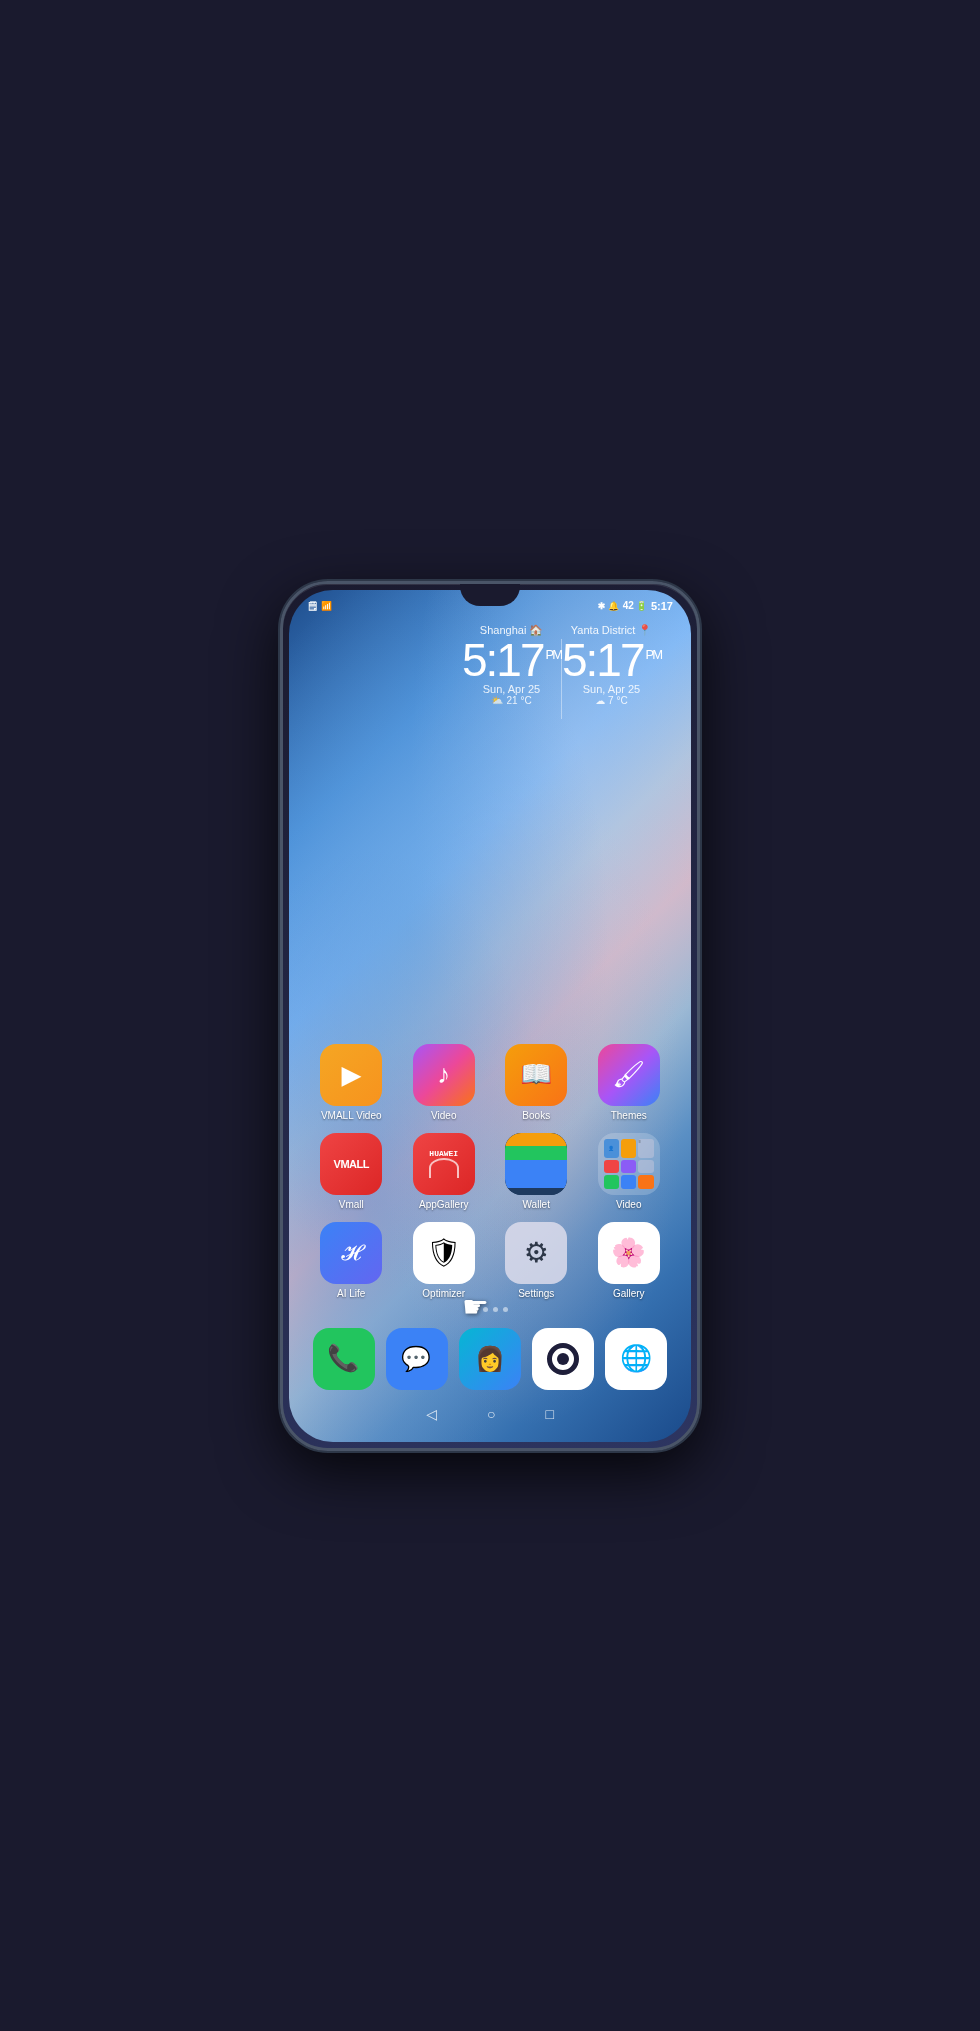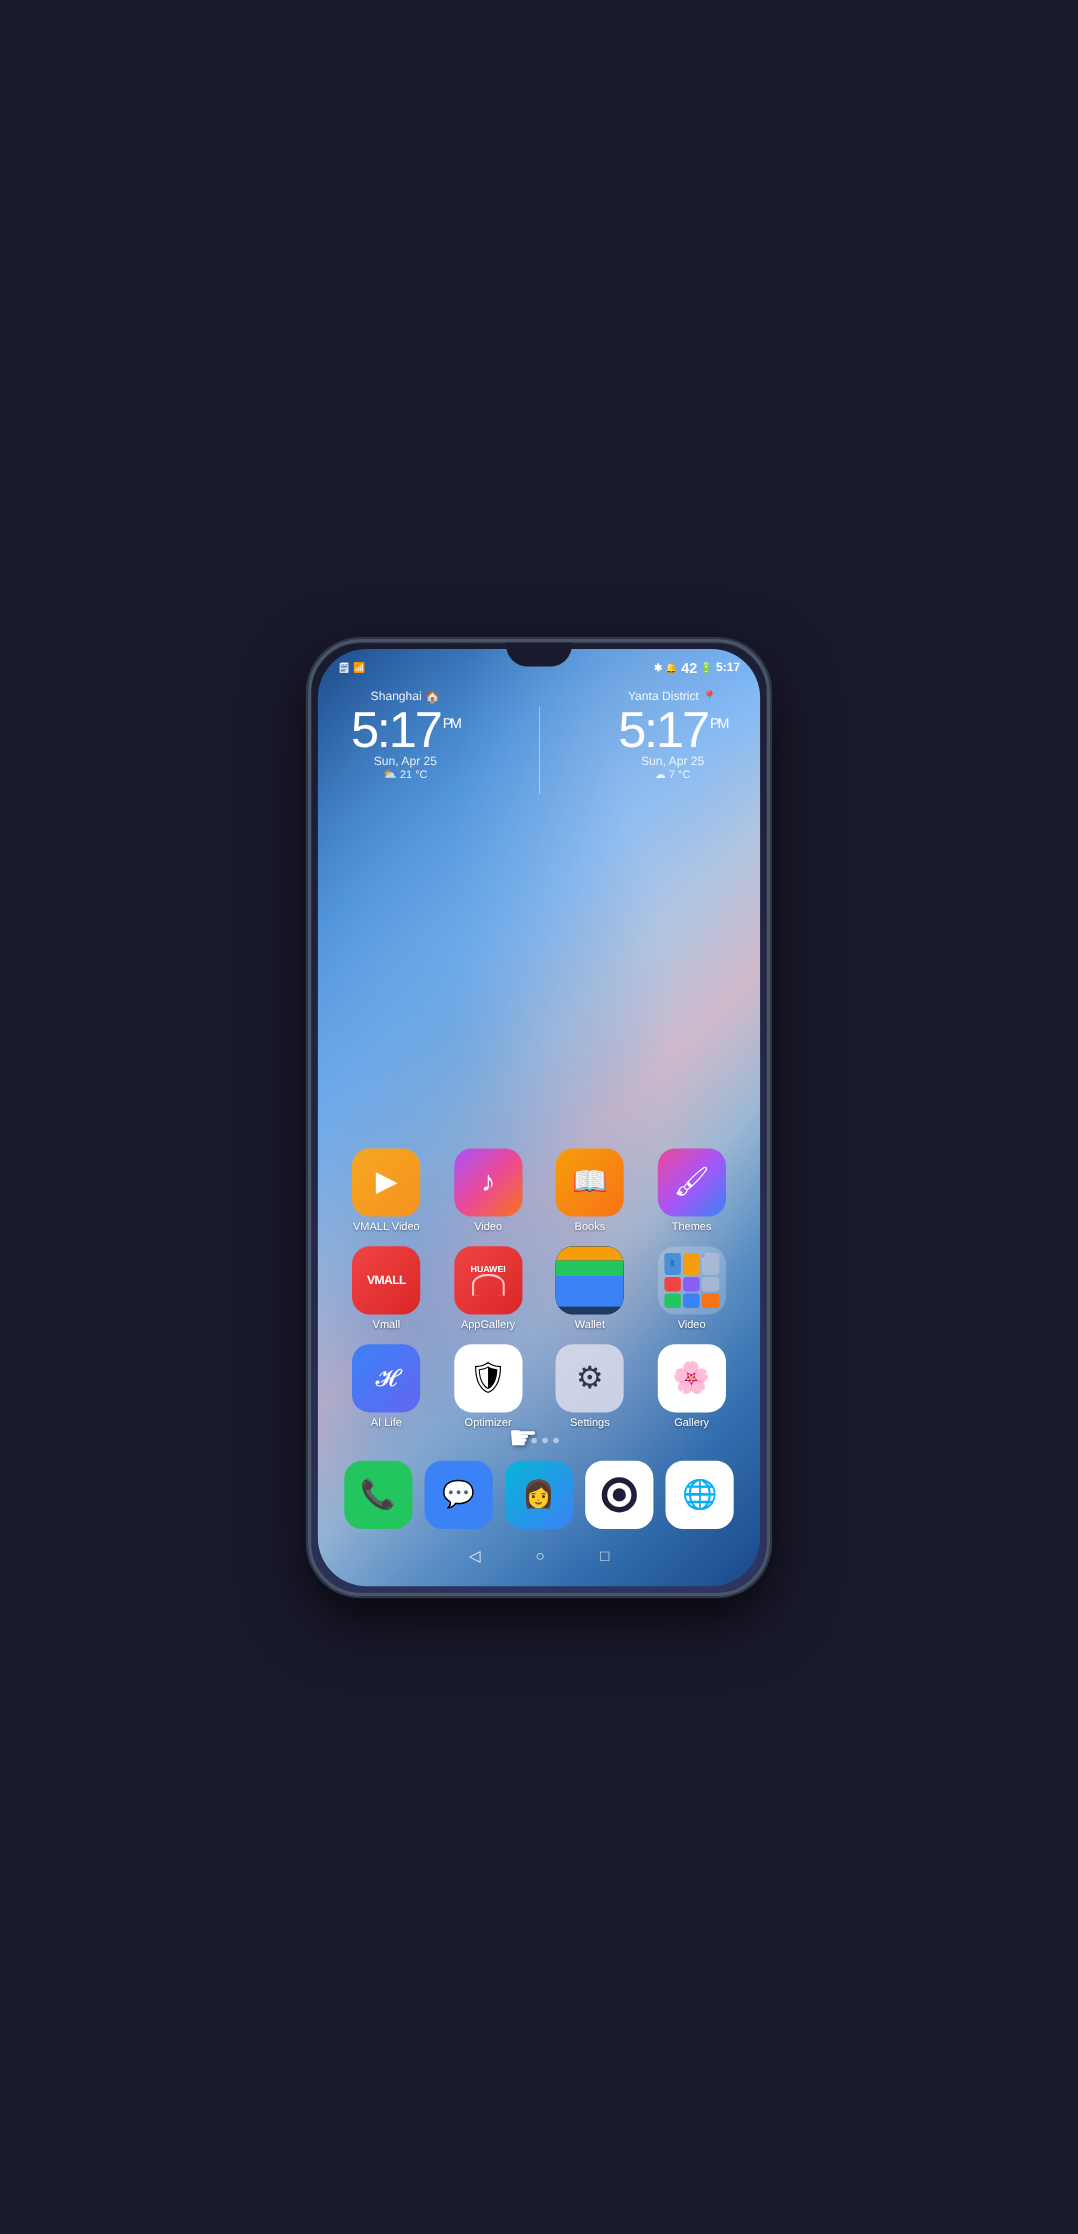--- a/index.html
+++ b/index.html
@@ -71,24 +71,25 @@
       font-size: 10px;
       font-weight: 600;
     }
     .status-left, .status-right {
       display: flex;
       align-items: center;
       gap: 3px;
     }
     .clock-section {
       display: flex;
-      justify-content: space-between;
+      justify-content: flex-end;
       padding: 12px 30px 0;
       position: relative;
       z-index: 5;
+      margin-left: 32px;
     }
     .clock-widget {
       text-align: center;
       color: white;
     }
     .clock-location {
       font-size: 11px;
       font-weight: 500;
       opacity: 0.9;
       display: flex;
@@ -269,21 +270,21 @@
     <div class="screen-content">
 
       <div class="status-bar">
         <div class="status-left">
           <span style="font-size:9px;">🗒</span>
           <span style="font-size:9px;">📶</span>
         </div>
         <div class="status-right">
           <span style="font-size:9px;">✱</span>
           <span style="font-size:9px;">🔔</span>
-          <span style="font-size:13px;">42</span>
+          <span style="font-size:10px;">42</span>
           <span style="font-size:9px;">🔋</span>
           <span style="font-size:11px;font-weight:bold;">5:17</span>
         </div>
       </div>
 
       <div class="clock-section">
         <div class="clock-widget">
           <div class="clock-location">
             <span>Shanghai</span>
             <span>🏠</span>
@@ -352,21 +353,21 @@
           <div class="app-item">
             <div class="app-icon icon-vmall">
               <span style="color:white;font-size:11px;font-weight:bold;letter-spacing:-0.5px;">VMALL</span>
             </div>
             <span class="app-label">Vmall</span>
           </div>
 
           <div class="app-item">
             <div class="app-icon icon-appgallery">
               <div style="text-align:center;">
-                <div style="color:white;font-size:8px;font-weight:bold;line-height:1.2;">HUAWEI</div>
+                <div style="color:white;font-size:8px;font-weight:bold;line-height:1.2;font-family:Liberation Mono, monospace;">HUAWEI</div>
                 <div style="width:30px;height:20px;border:2px solid rgba(255,255,255,0.7);border-radius:50% 50% 0 0;margin:0 auto;border-bottom:none;"></div>
               </div>
             </div>
             <span class="app-label">AppGallery</span>
           </div>
 
           <div class="app-item">
             <div class="app-icon" style="padding:0;overflow:hidden;background:#1e3a5f;">
               <div style="width:100%;height:100%;display:flex;flex-direction:column;border-radius:16px;overflow:hidden;">
                 <div style="flex:1;background:#f59e0b;"></div>

